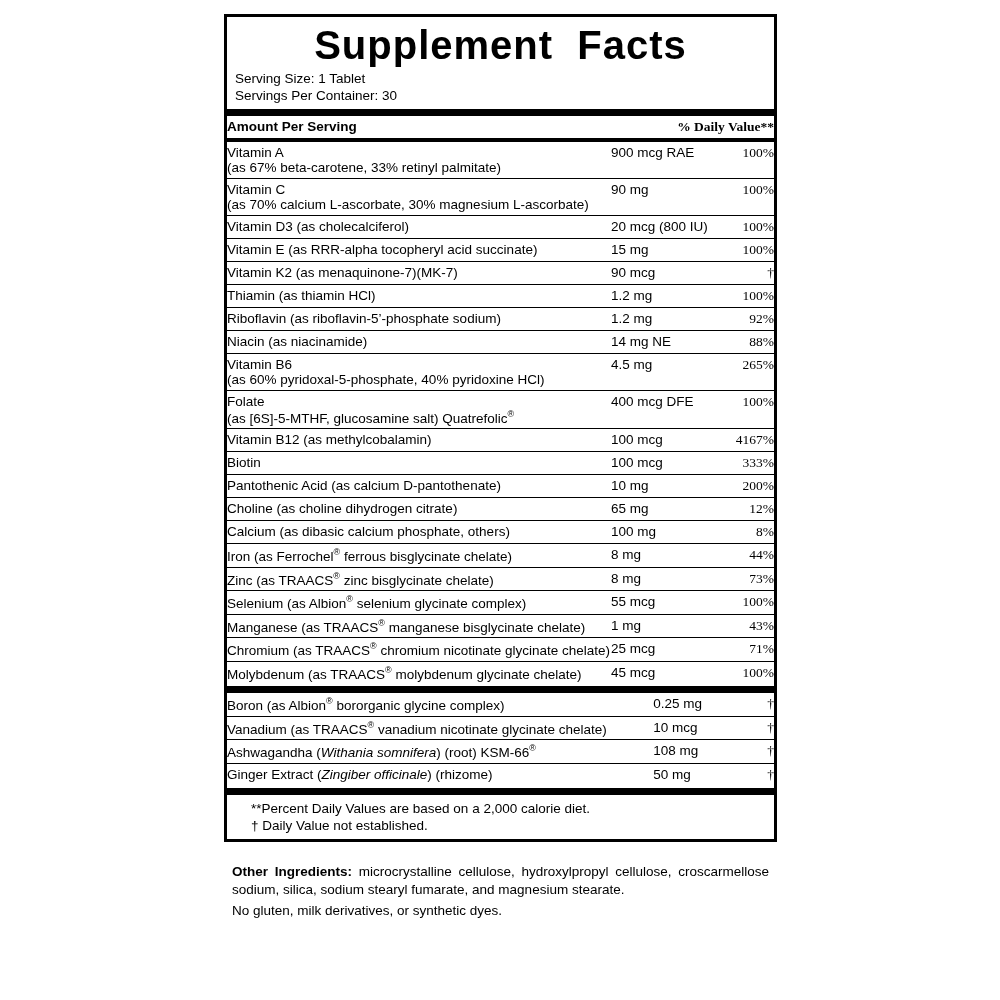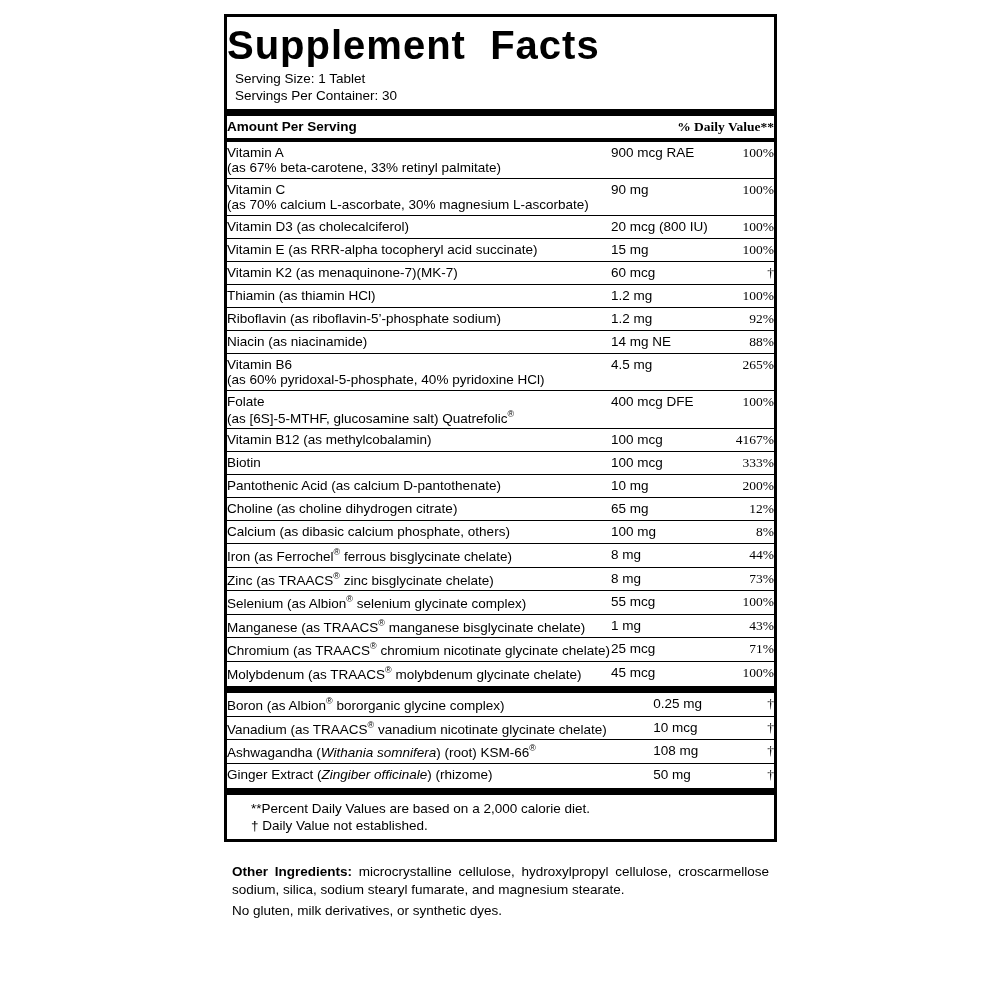--- a/index.html
+++ b/index.html
@@ -13,21 +13,21 @@
   #panel {
     position: absolute;
     left: 224px;
     top: 14px;
     width: 553px;
     border: 3px solid #000;
     background: #fff;
     padding: 0;
   }
   .title {
-    text-align: left;
+    text-align: center;
     font-size: 40px;
     font-weight: bold;
     letter-spacing: 1px;
     line-height: 1.1;
     padding: 6px 0 2px 0;
     margin: 0;
     white-space: pre;
   }
   .serving-block {
     padding: 2px 8px 2px 8px;
@@ -127,21 +127,21 @@
           <td class="amt">20 mcg (800 IU)</td>
           <td class="dv">100%</td>
         </tr>
         <tr>
           <td class="name">Vitamin E (as RRR-alpha tocopheryl acid succinate)</td>
           <td class="amt">15 mg</td>
           <td class="dv">100%</td>
         </tr>
         <tr>
           <td class="name">Vitamin K2 (as menaquinone-7)(MK-7)</td>
-          <td class="amt">60 mcg</td>
+          <td class="amt">90 mcg</td>
           <td class="dv">†</td>
         </tr>
         <tr>
           <td class="name">Thiamin (as thiamin HCl)</td>
           <td class="amt">1.2 mg</td>
           <td class="dv">100%</td>
         </tr>
         <tr>
           <td class="name">Riboflavin (as riboflavin-5’-phosphate sodium)</td>
           <td class="amt">1.2 mg</td>

